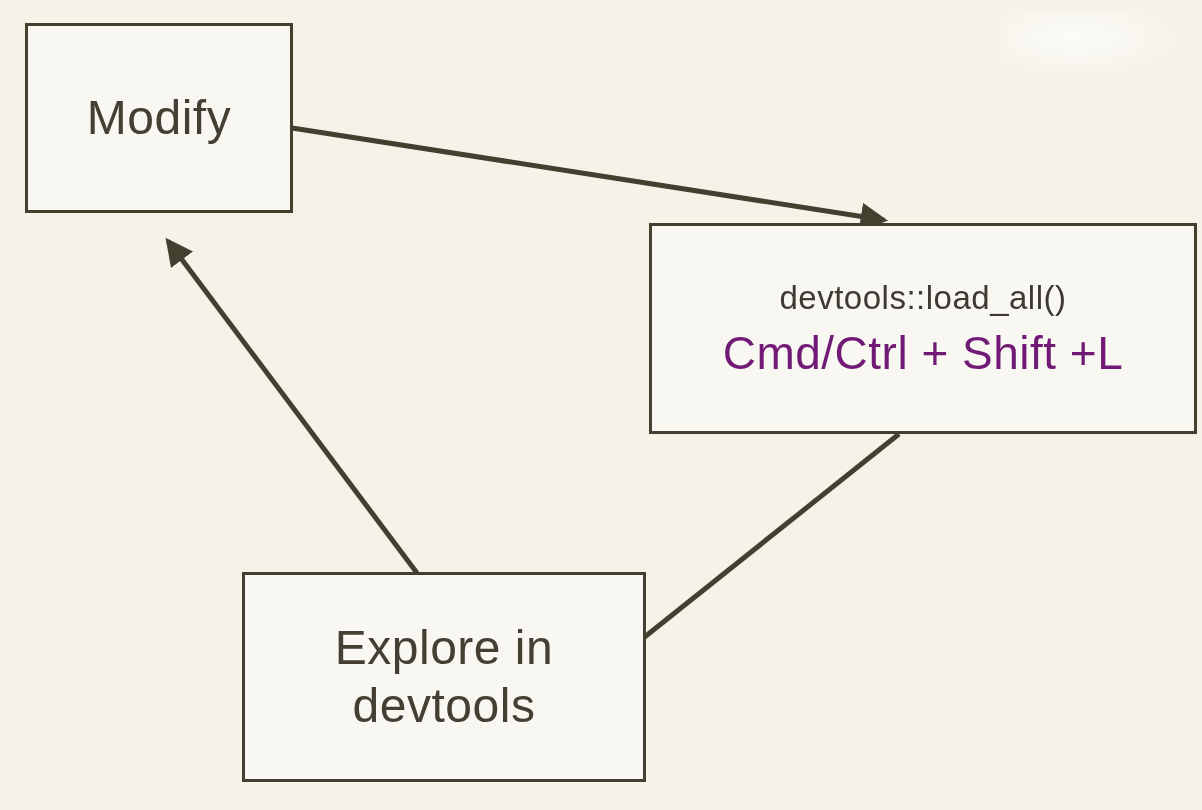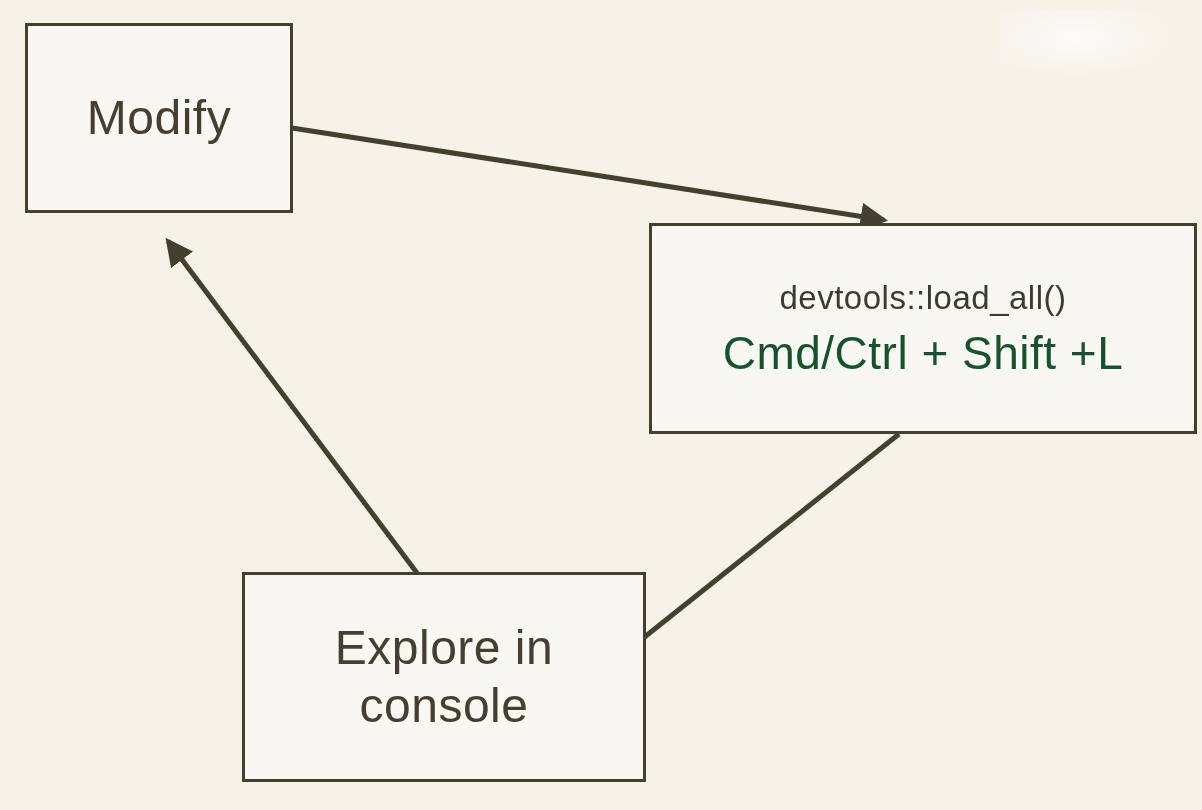--- a/index.html
+++ b/index.html
@@ -66,21 +66,21 @@
   }
   .code-line {
     font-size: 33px;
     line-height: 44px;
     color: #3d3a32;
     letter-spacing: 0.5px;
   }
   .shortcut-line {
     font-size: 46px;
     line-height: 58px;
-    color: #14532d;
+    color: #701a75;
     letter-spacing: 0.5px;
     margin-top: 4px;
   }
   
   .smudge {
     position: absolute;
     left: 1000px;
     top: 10px;
     width: 190px;
     height: 70px;
@@ -110,16 +110,16 @@
     <div class="node-label-line">Modify</div>
   </div>
 
   <div class="node node-load">
     <div class="code-line">devtools::load_all()</div>
     <div class="shortcut-line">Cmd/Ctrl + Shift +L</div>
   </div>
 
   <div class="node node-explore">
     <div class="node-label-line">Explore in</div>
-    <div class="node-label-line">console</div>
+    <div class="node-label-line">devtools</div>
   </div>
 
 </div>
 
 </body></html>

